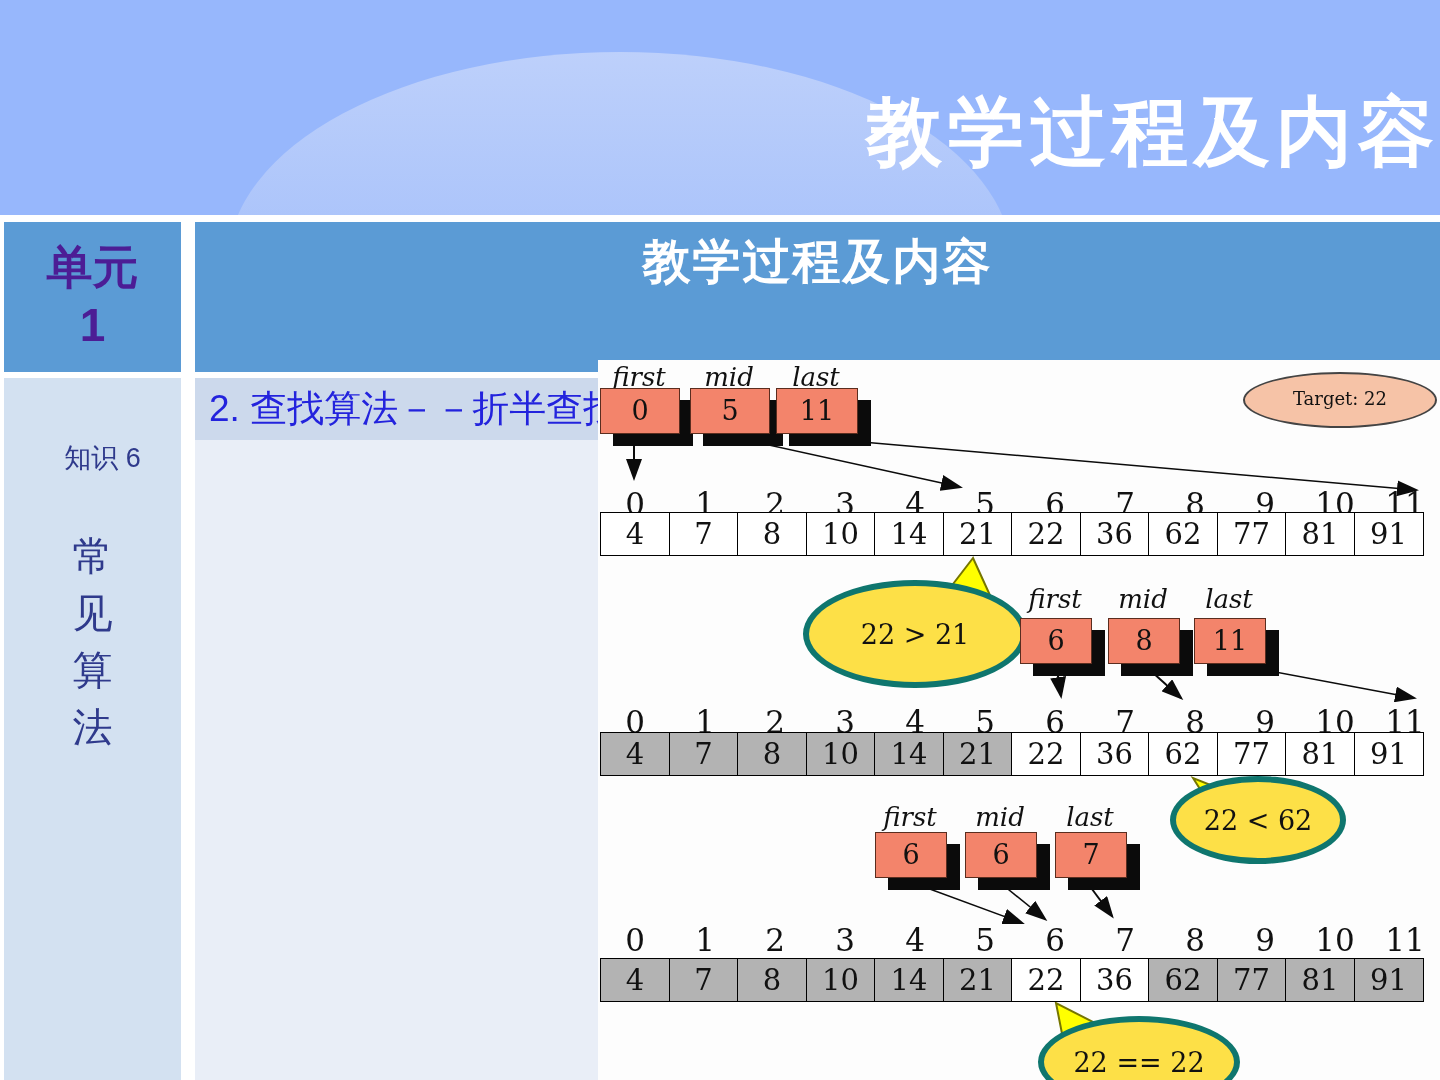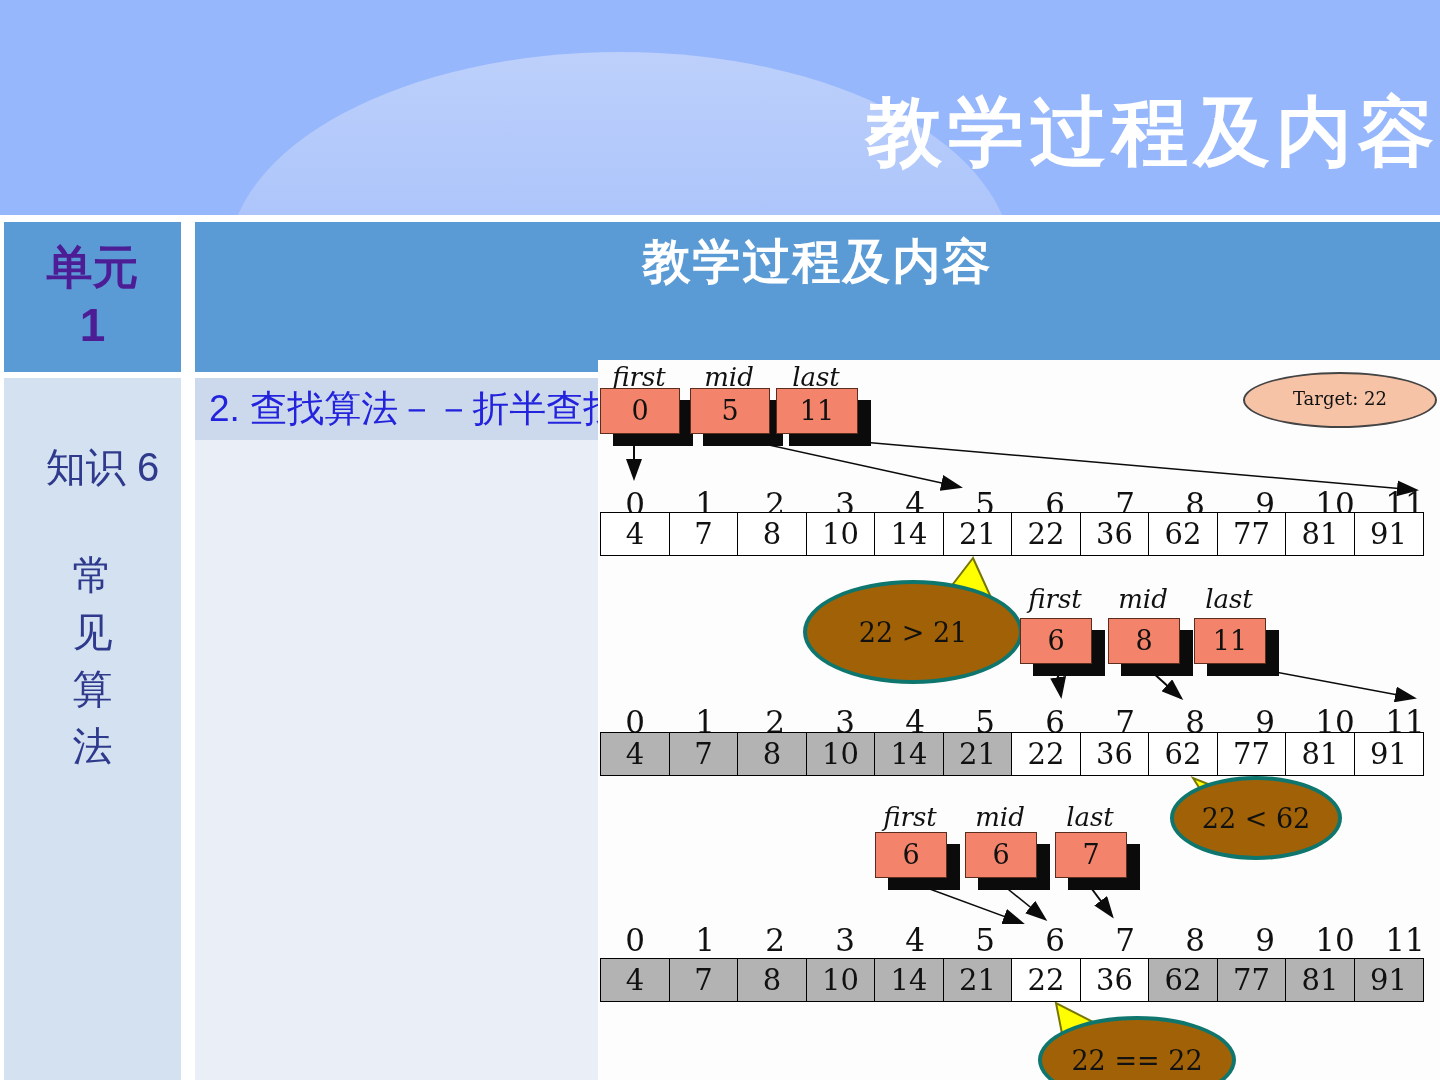--- a/index.html
+++ b/index.html
@@ -15,36 +15,36 @@
          font-family:"DejaVu Serif","Liberation Serif",serif;}
   
 
   
   .cell{position:absolute;box-sizing:border-box;}
   .unit-cell{left:4px;top:222px;width:177px;height:150px;background:#5b9bd5;color:#4c1d95;
              font-weight:bold;font-size:46px;text-align:center;line-height:58px;padding-top:16px;}
   .main-header{left:195px;top:222px;width:1245px;height:150px;background:#5b9bd5;color:#ffffff;
                font-weight:bold;font-size:48px;text-align:center;padding-top:8px;letter-spacing:2px;}
   .left-body{left:4px;top:378px;width:177px;height:702px;background:#d3e1f1;color:#2f3a8c;text-align:center;}
-  .knowledge{margin-top:62px;font-size:40px;margin-left:20px;}
+  .knowledge{margin-top:62px;font-size:27px;margin-left:20px;}
   .vertical{margin-top:52px;font-size:40px;line-height:57px;}
   .topic-strip{left:195px;top:378px;width:1245px;height:62px;background:#ccd9ec;color:#2323dd;
                font-size:37px;line-height:62px;padding-left:14px;white-space:nowrap;overflow:hidden;}
   .content-cell{left:195px;top:440px;width:1245px;height:640px;background:#e9eef7;}
 
   
   .diagram{position:absolute;left:598px;top:360px;width:842px;height:720px;background:#fdfdfd;
            overflow:hidden;z-index:5;font-family:"DejaVu Serif","Liberation Serif",serif;color:#111;}
   .diagram svg{position:absolute;left:0;top:0;z-index:1;}
   .ptr-label{position:absolute;z-index:3;font-style:italic;font-size:26px;text-align:center;}
   .ptr-box{position:absolute;z-index:3;height:44px;background:#f3846b;border:1px solid #5a2d1f;
            box-shadow:13px 12px 0 #0b0b0b;text-align:center;line-height:44px;font-size:27px;}
   .target{position:absolute;z-index:3;border-radius:50%;background:#f6c3a7;border:2px solid #444;
           text-align:center;font-size:18px;}
-  .bubble{position:absolute;z-index:2;border-radius:50%;background:#a16207;border:4px solid #0f766e;
+  .bubble{position:absolute;z-index:2;border-radius:50%;background:#fde047;border:6px solid #0f766e;
           display:flex;align-items:center;justify-content:center;font-size:27px;}
   .idx-row{position:absolute;left:2px;z-index:2;display:flex;}
   .idx{width:70px;text-align:center;font-size:31px;}
   .cells-row{position:absolute;left:2px;z-index:2;display:flex;}
   .acell{width:70px;height:44px;box-sizing:border-box;border:1.5px solid #000;margin-left:-1.5px;
          background:#fff;text-align:center;line-height:42px;font-size:29px;}
   .acell:first-child{margin-left:0;}
   .acell.gray{background:#b3b3b3;}
 </style>
 </head>

